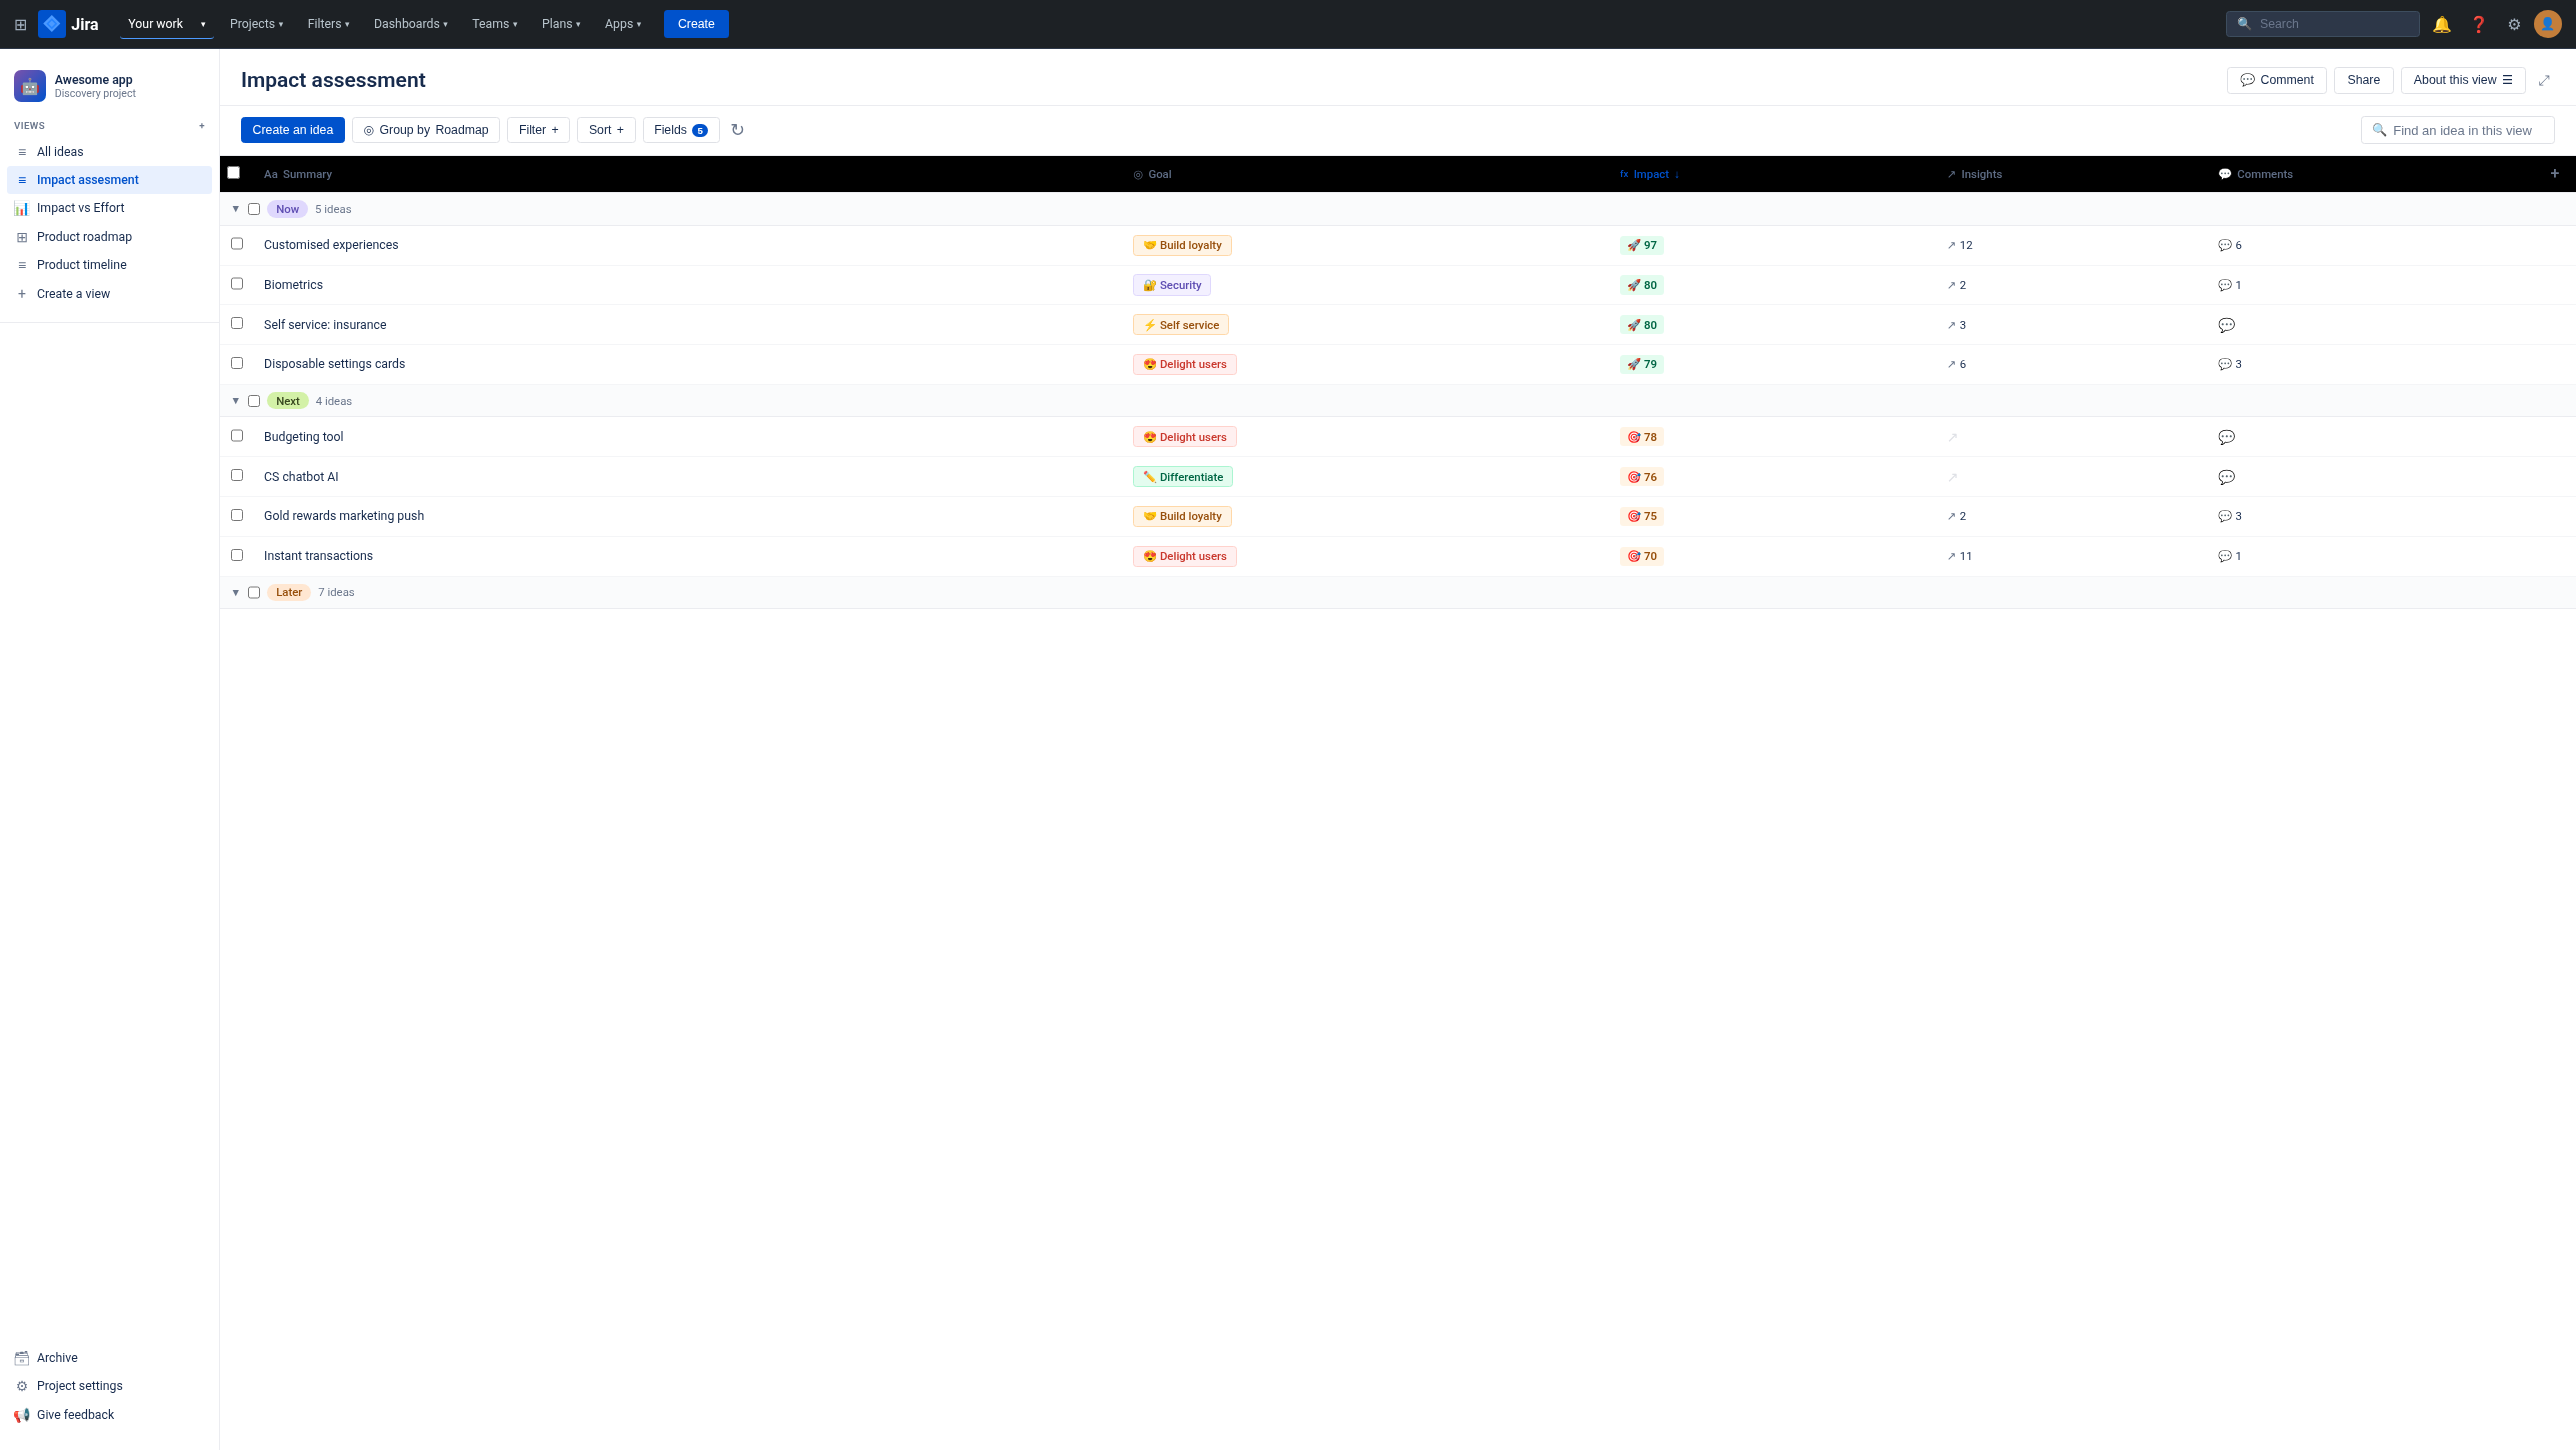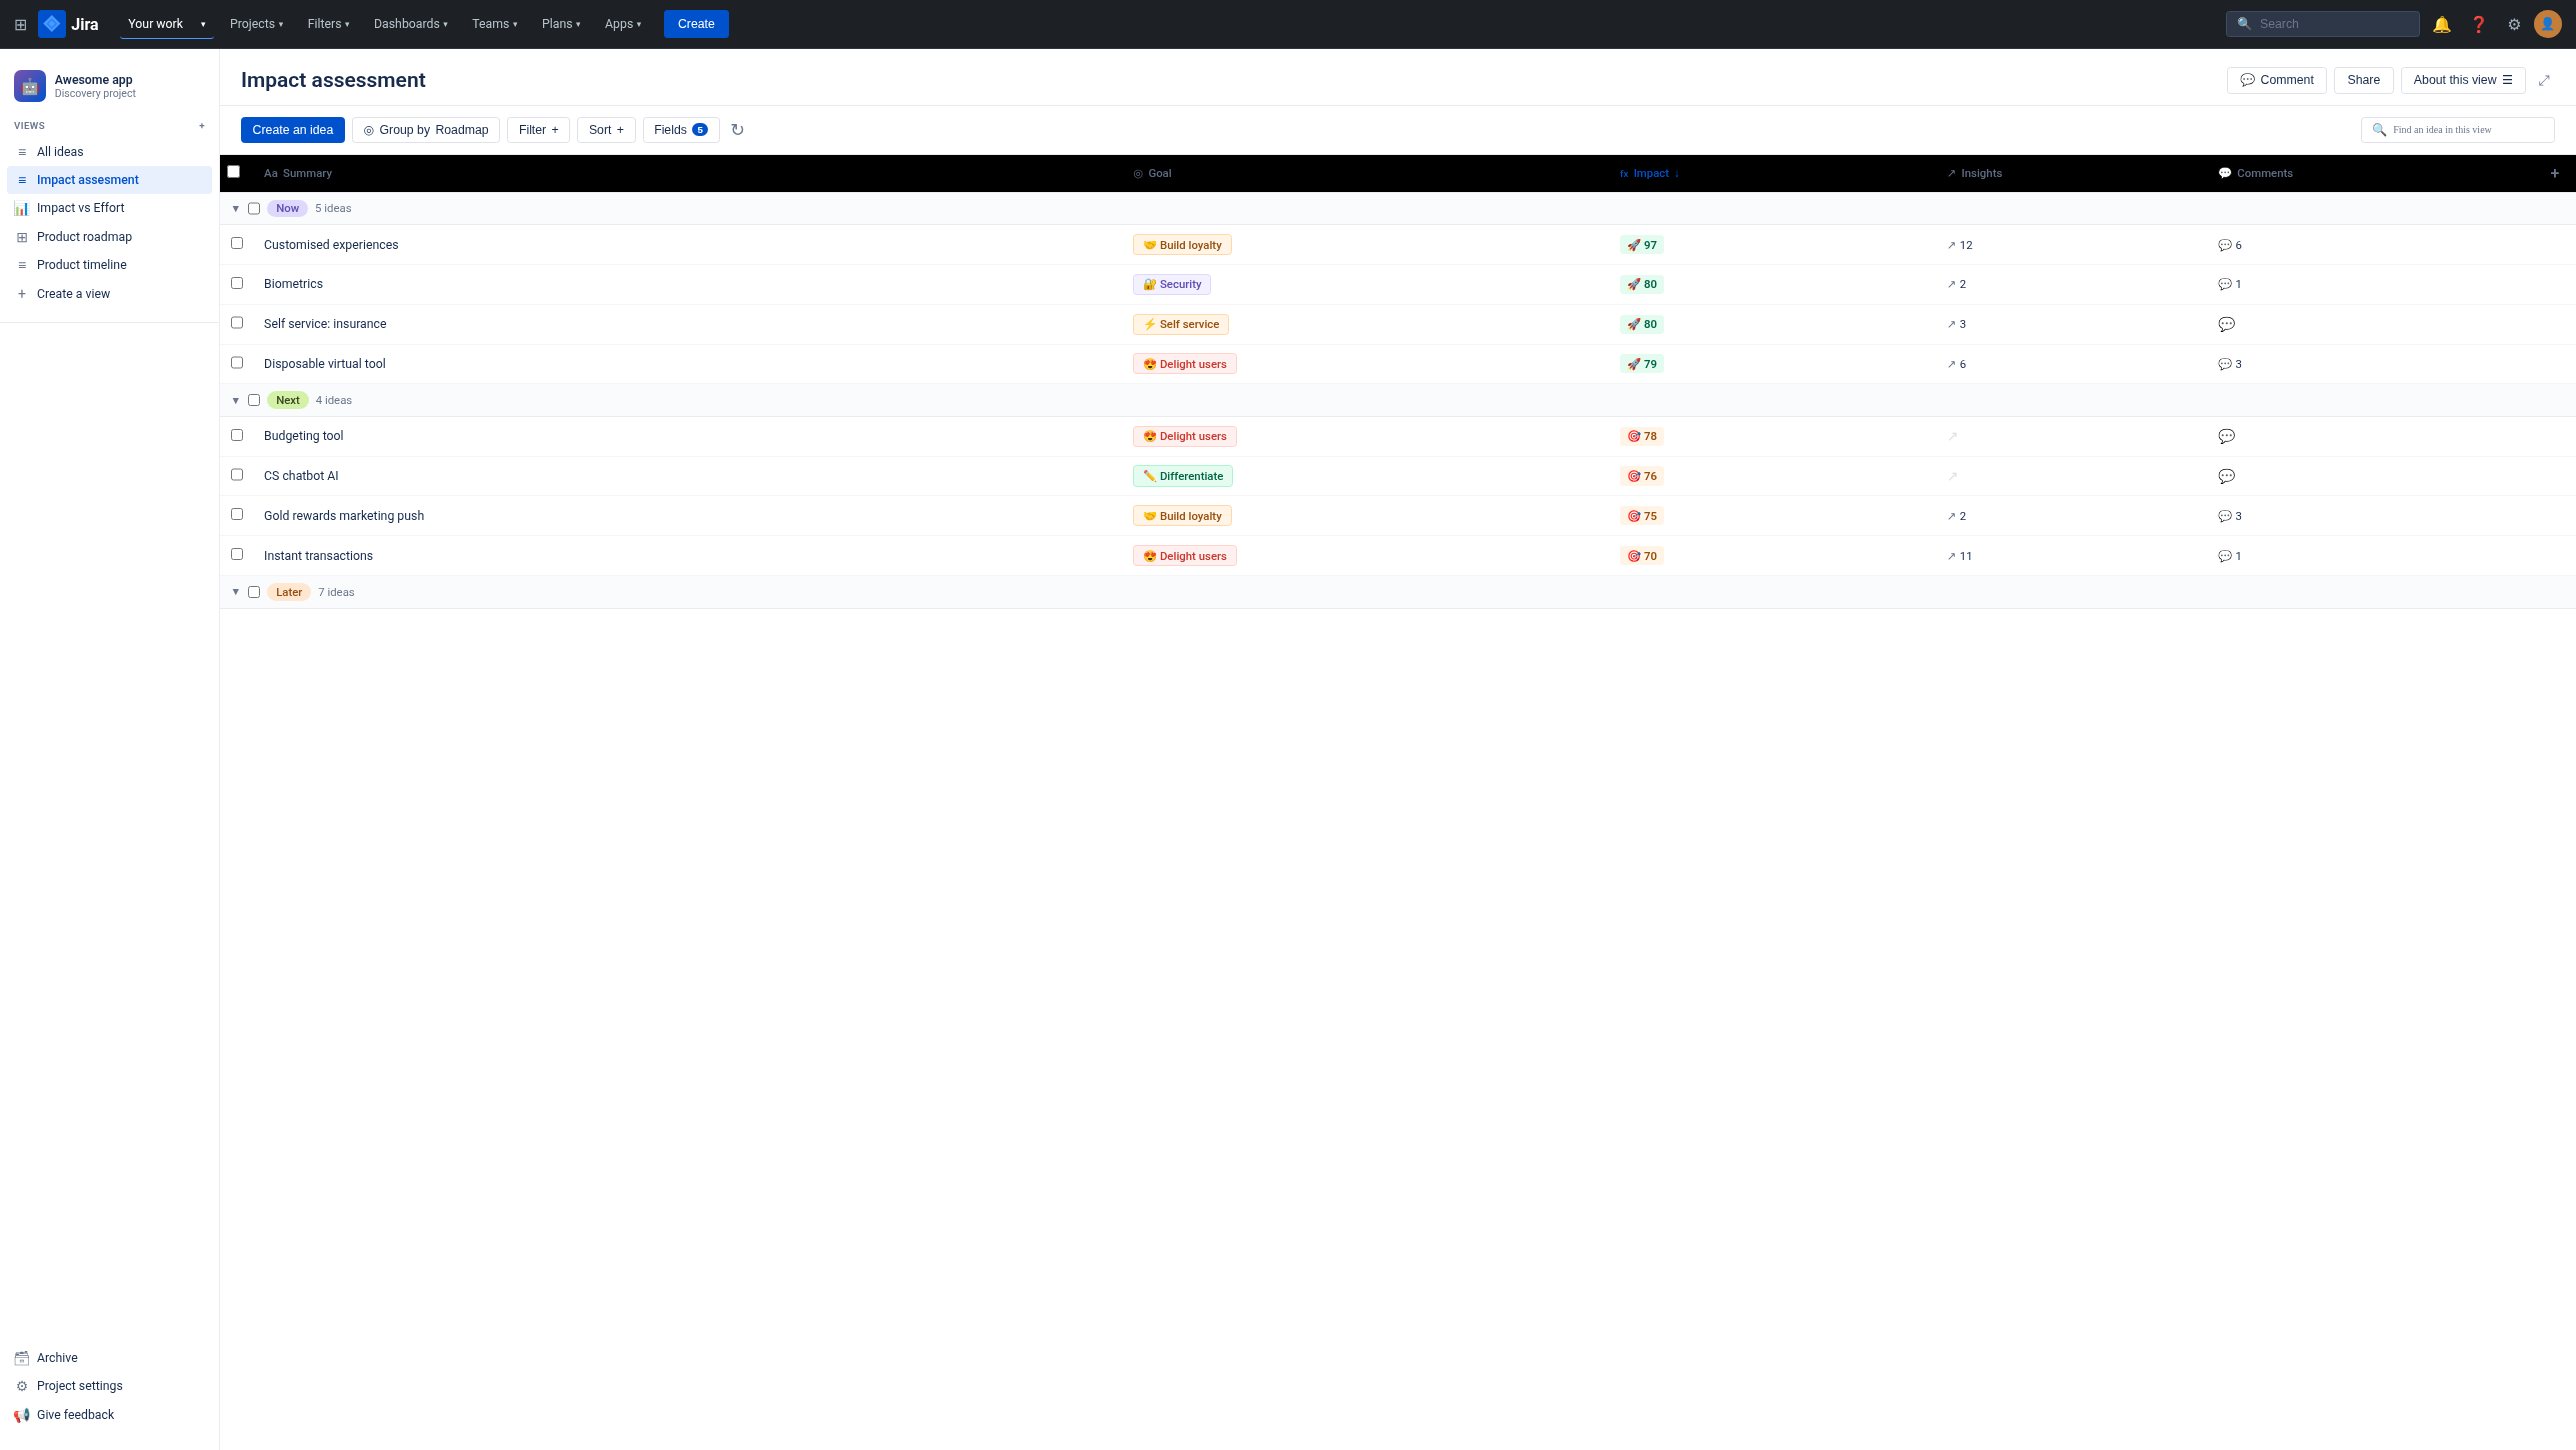--- a/index.html
+++ b/index.html
@@ -52,21 +52,21 @@
     .content-header-actions { display: flex; align-items: center; gap: 7px; }
     .header-btn { background: #fff; border: 0.9px solid #dfe1e6; padding: 5.3px 12.3px; border-radius: 3.5px; cursor: pointer; font-size: 12.3px; color: #172b4d; display: flex; align-items: center; gap: 5.3px; }
 
     
     .toolbar { display: flex; align-items: center; gap: 7px; padding: 10.6px 21px; border-bottom: 0.9px solid #ebecf0; }
     .toolbar-btn { background: #fff; border: 0.9px solid #dfe1e6; padding: 5.3px 10.6px; border-radius: 3.5px; cursor: pointer; font-size: 12.3px; color: #172b4d; display: flex; align-items: center; gap: 5.3px; }
     .toolbar-btn.primary { background: #0052cc; border-color: #0052cc; color: #fff; font-weight: 500; }
     .toolbar-badge { background: #0052cc; color: #fff; border-radius: 8.8px; font-size: 9.7px; padding: 0.9px 5.3px; font-weight: 600; }
     .toolbar-spacer { flex: 1; }
     .toolbar-search { border: 0.9px solid #dfe1e6; border-radius: 3.5px; padding: 5.3px 10.6px; display: flex; align-items: center; gap: 5.3px; color: #6b778c; width: 194px; }
-    .toolbar-search input { border: none; outline: none; font-size: 10px; color: #172b4d; width: 100%; background: transparent; font-family: Liberation Serif, serif; }
+    .toolbar-search input { border: none; outline: none; font-size: 13px; color: #172b4d; width: 100%; background: transparent; }
     .toolbar-search input::placeholder { color: #6b778c; }
     .refresh-btn { cursor: pointer; color: #6b778c; font-size: 17.6px; padding: 3.5px; border-radius: 3.5px; }
 
     
     .table-container { overflow: auto; flex: 1; }
     table { width: 100%; border-collapse: collapse; }
     thead th { position: sticky; top: 0; background: #000000; border-bottom: 1.8px solid #ebecf0; padding: 8.8px 10.6px; font-size: 11.4px; font-weight: 500; color: #5e6c84; text-align: left; white-space: nowrap; z-index: 1; }
     thead th:first-child { width: 32px; padding: 8.8px 7px; }
     thead th.col-summary { min-width: 282px; }
     thead th.col-goal { min-width: 158px; }
@@ -382,21 +382,21 @@
                 <div class="insights-cell">
                   <span class="insights-icon">↗</span>
                   <span>3</span>
                 </div>
               </td>
       <td><span class="cell-empty">💬</span></td>
       <td></td>
     </tr>
             <tr class="data-row">
       <td><input type="checkbox" class="row-checkbox" style=""></td>
-      <td><span class="idea-name">Disposable virtual tool</span></td>
+      <td><span class="idea-name">Disposable settings cards</span></td>
       <td><span class="goal-tag goal-delight">😍 Delight users</span></td>
       <td><span class="impact-badge impact-high">🚀 79</span></td>
       <td>
                 <div class="insights-cell">
                   <span class="insights-icon">↗</span>
                   <span>6</span>
                 </div>
               </td>
       <td>
                 <div class="comments-cell">

